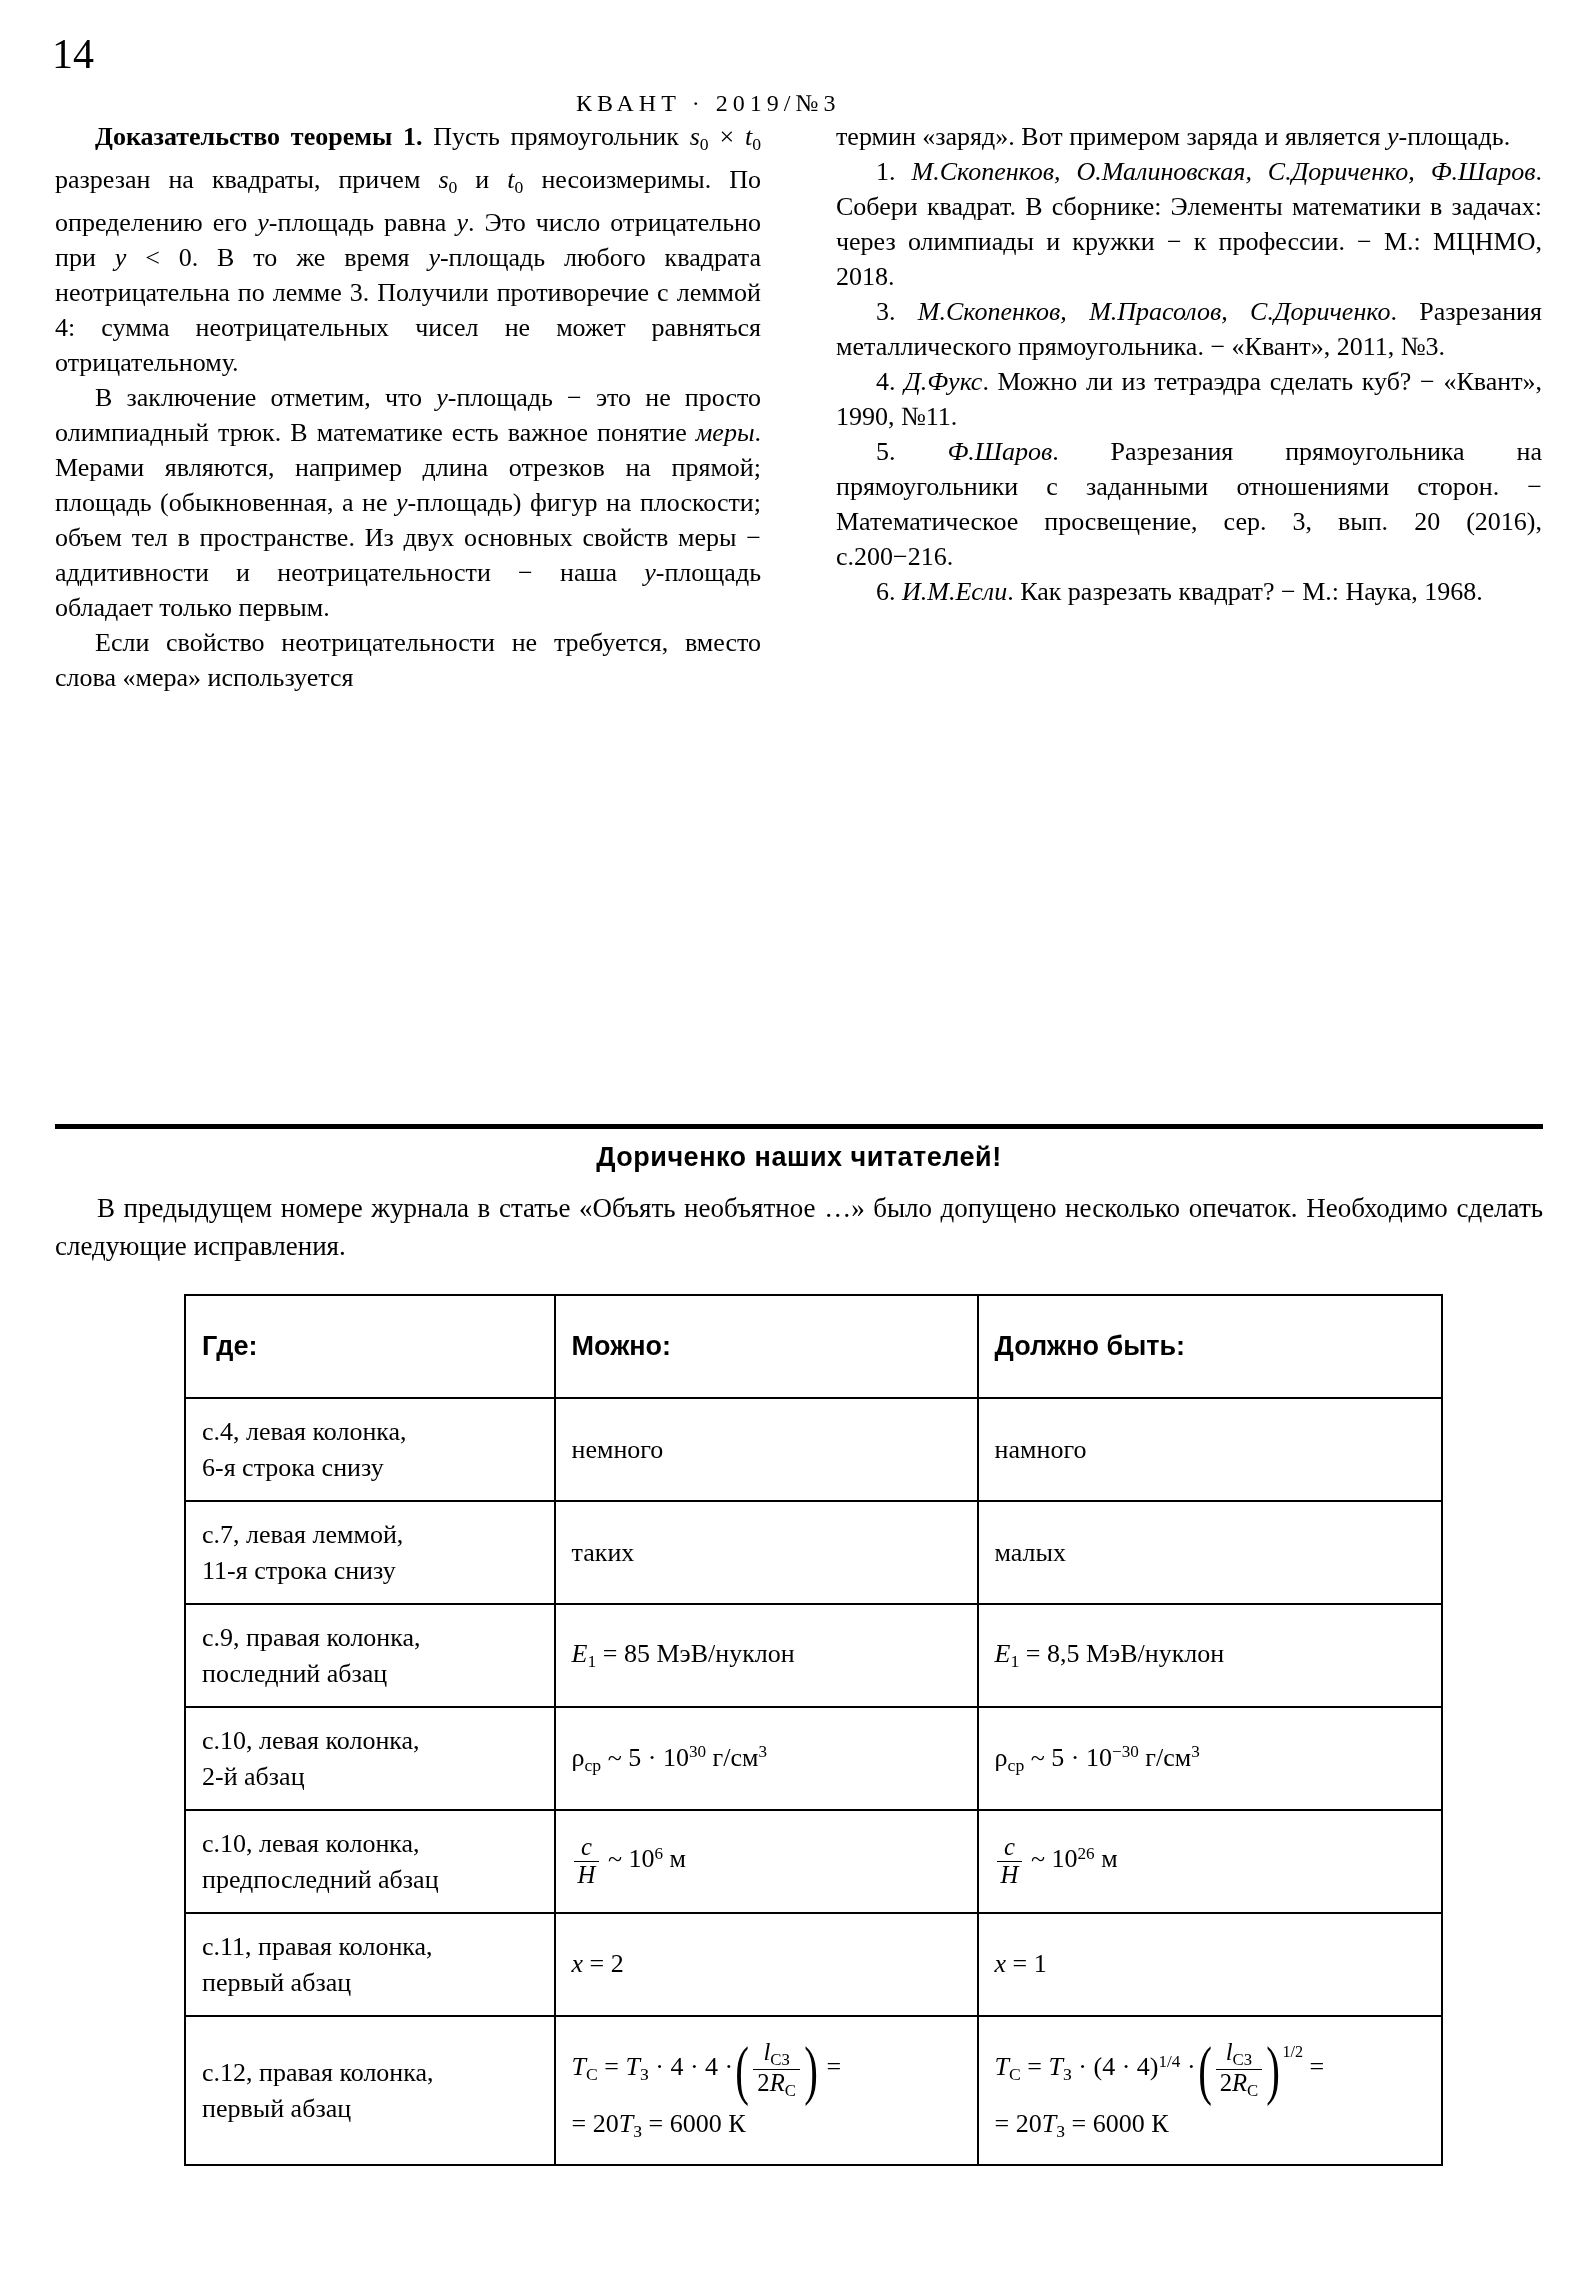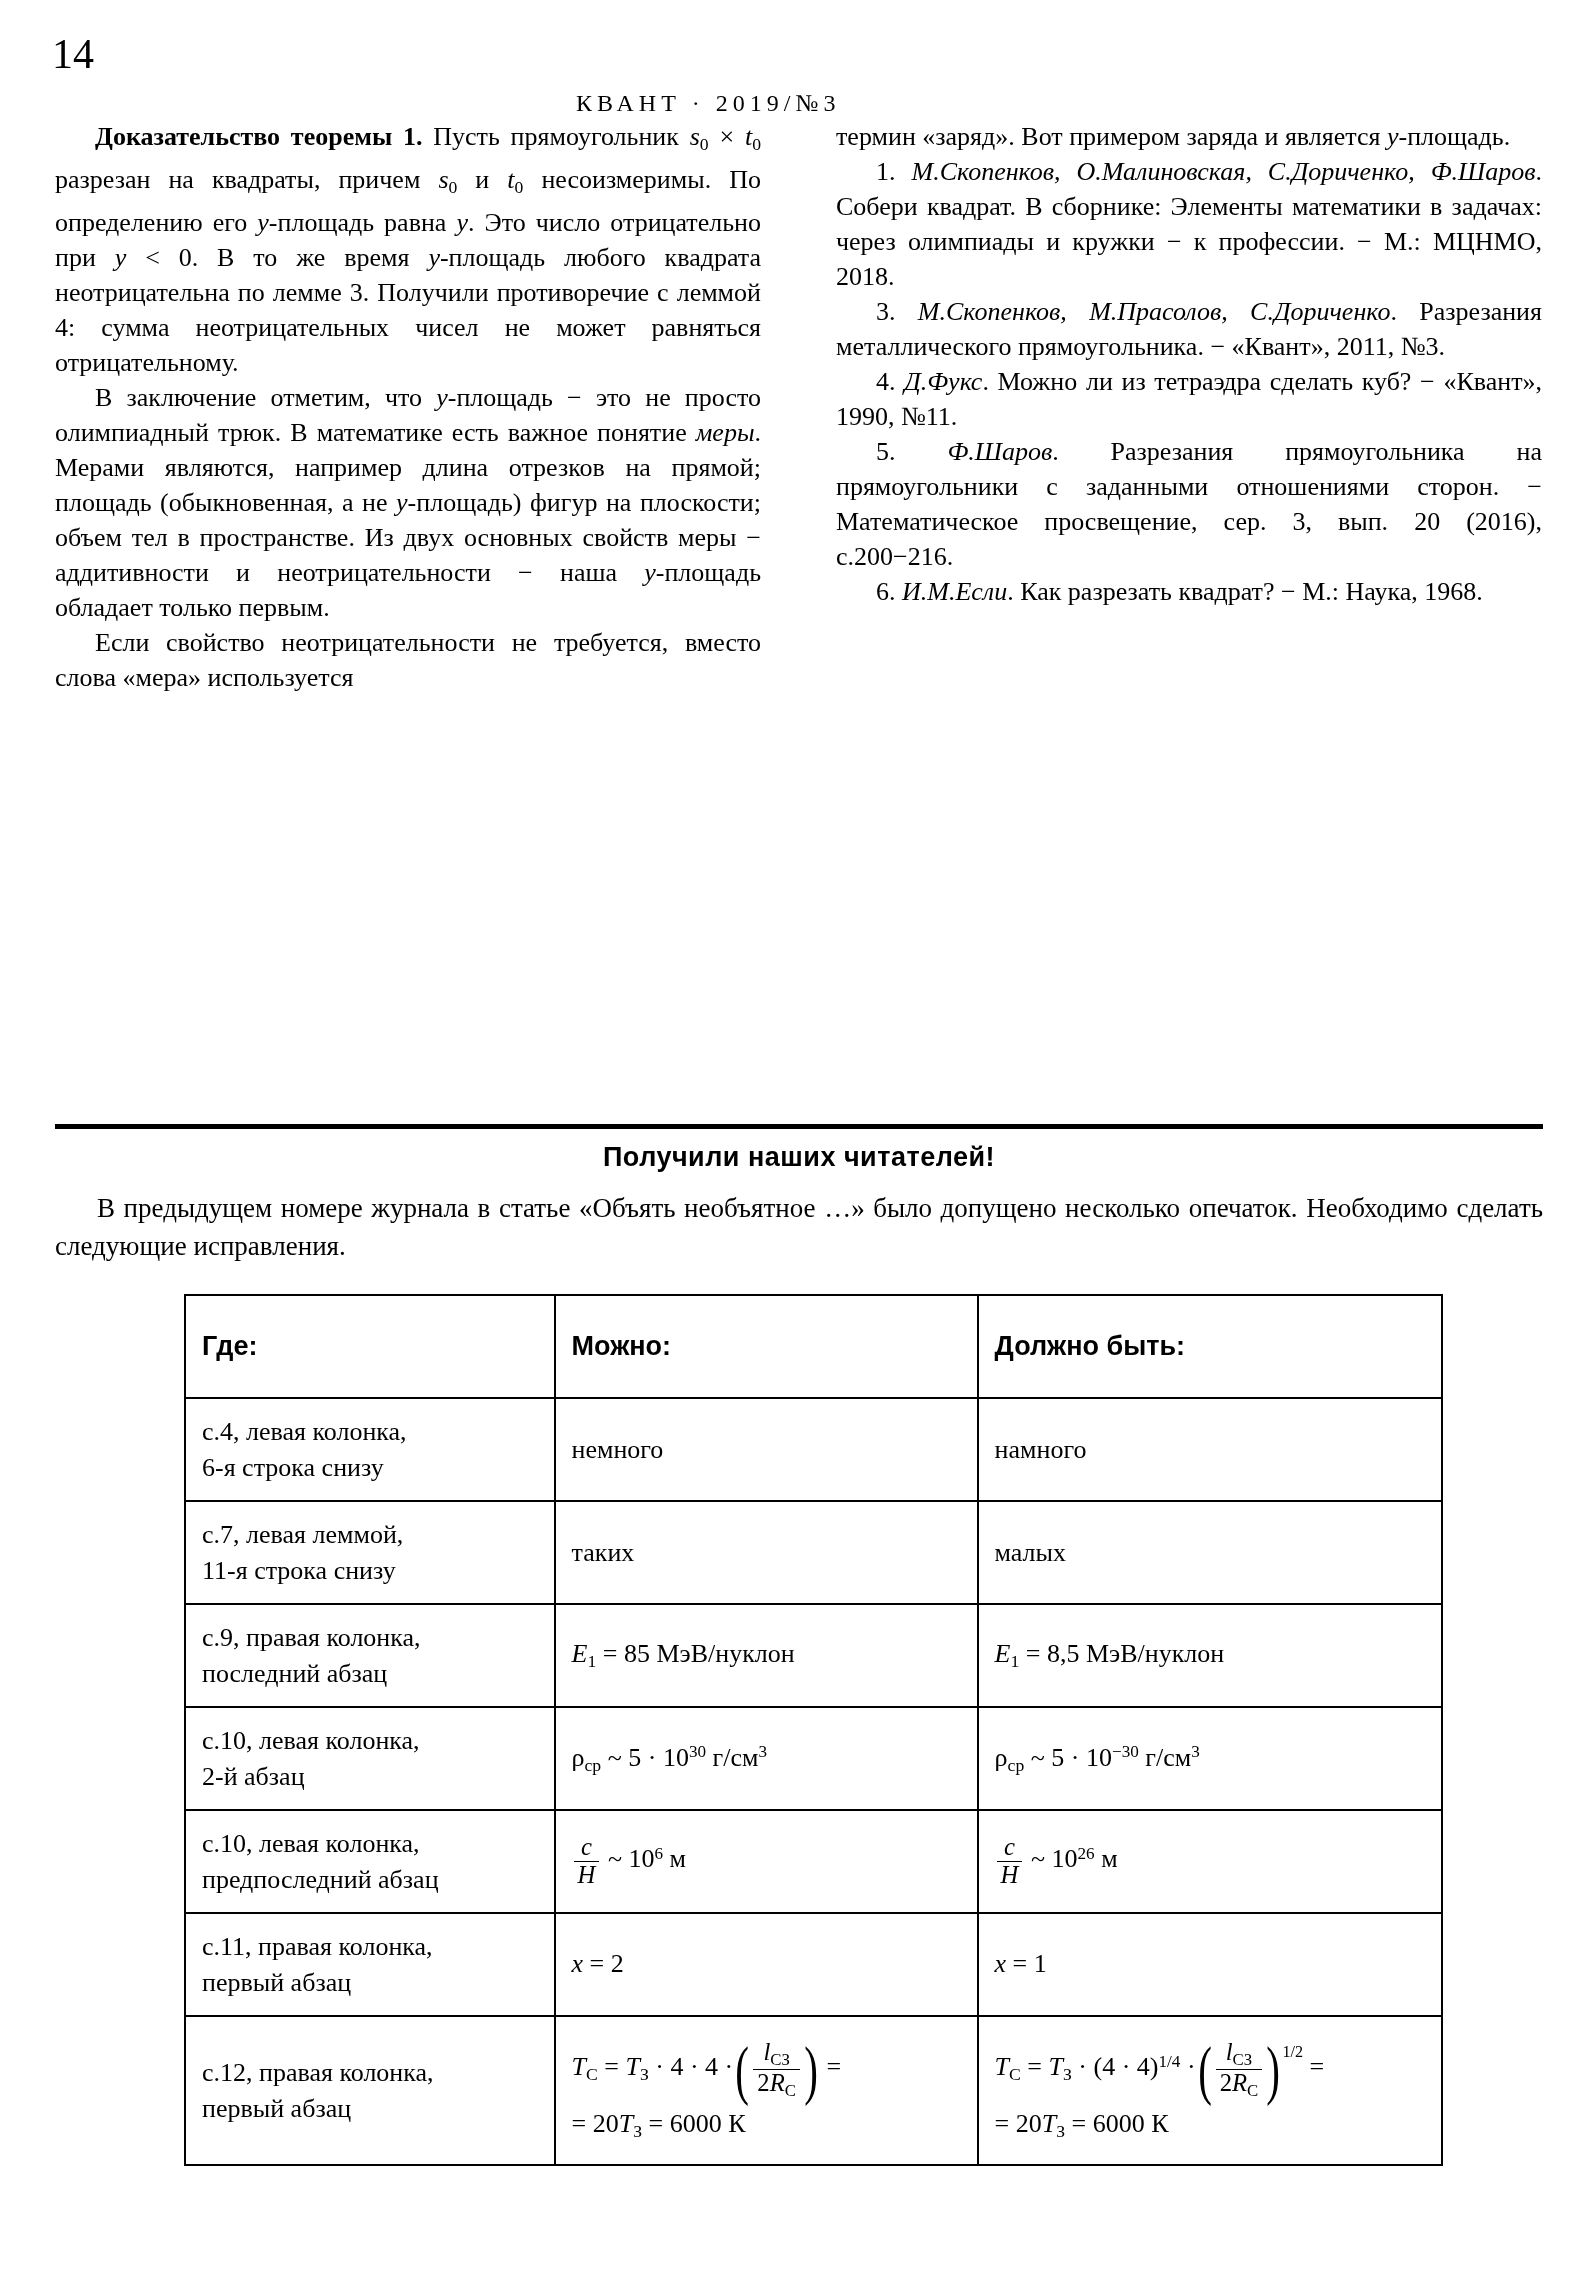--- a/index.html
+++ b/index.html
@@ -191,21 +191,21 @@
 
       <p class="ref"><span>4.</span> <i class="nm">Д.Фукс</i><span>. Можно ли из тетраэдра сделать куб? − «Квант», 1990, №11.</span></p>
 
       <p class="ref"><span>5.</span> <i class="nm">Ф.Шаров</i><span>. Разрезания прямоугольника на прямоугольники с заданными отношениями сторон. − Математическое просвещение, сер. 3, вып. 20 (2016), с.200−216.</span></p>
 
       <p class="ref"><span>6.</span> <i class="nm">И.М.Если</i><span>. Как разрезать квадрат? − М.: Наука, 1968.</span></p>
     </div>
   </div>
 
   <div class="rule" style="top:1124px;"></div>
-  <div class="notice-title" style="top:1142px;">Получили наших читателей!</div>
+  <div class="notice-title" style="top:1142px;">Дориченко наших читателей!</div>
   <div class="notice-body" style="top:1189px;">
     <p>В предыдущем номере журнала в статье «Объять необъятное …» было допущено несколько опечаток. Необходимо сделать следующие исправления.</p>
   </div>
 
   <table class="errata">
     <thead>
       <tr>
         <th class="where">Где:</th>
         <th class="was">Можно:</th>
         <th class="should">Должно быть:</th>

